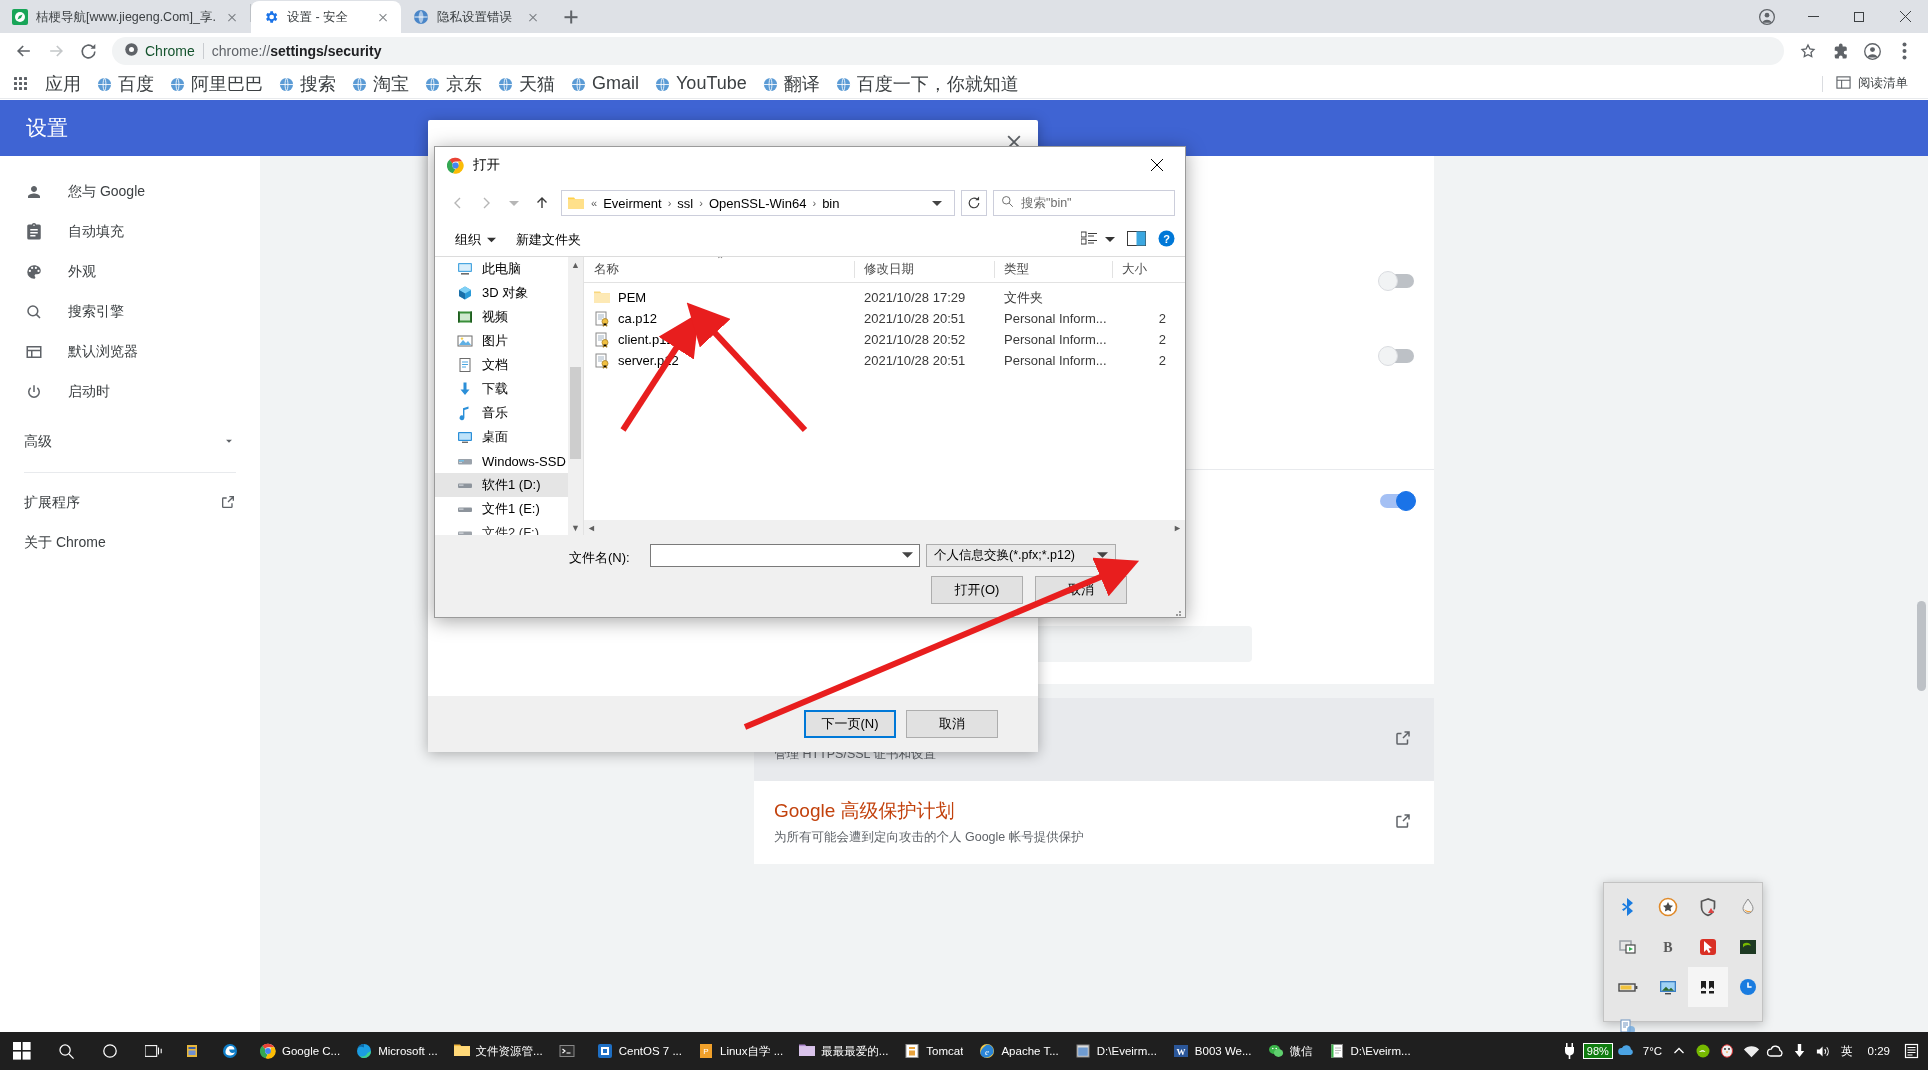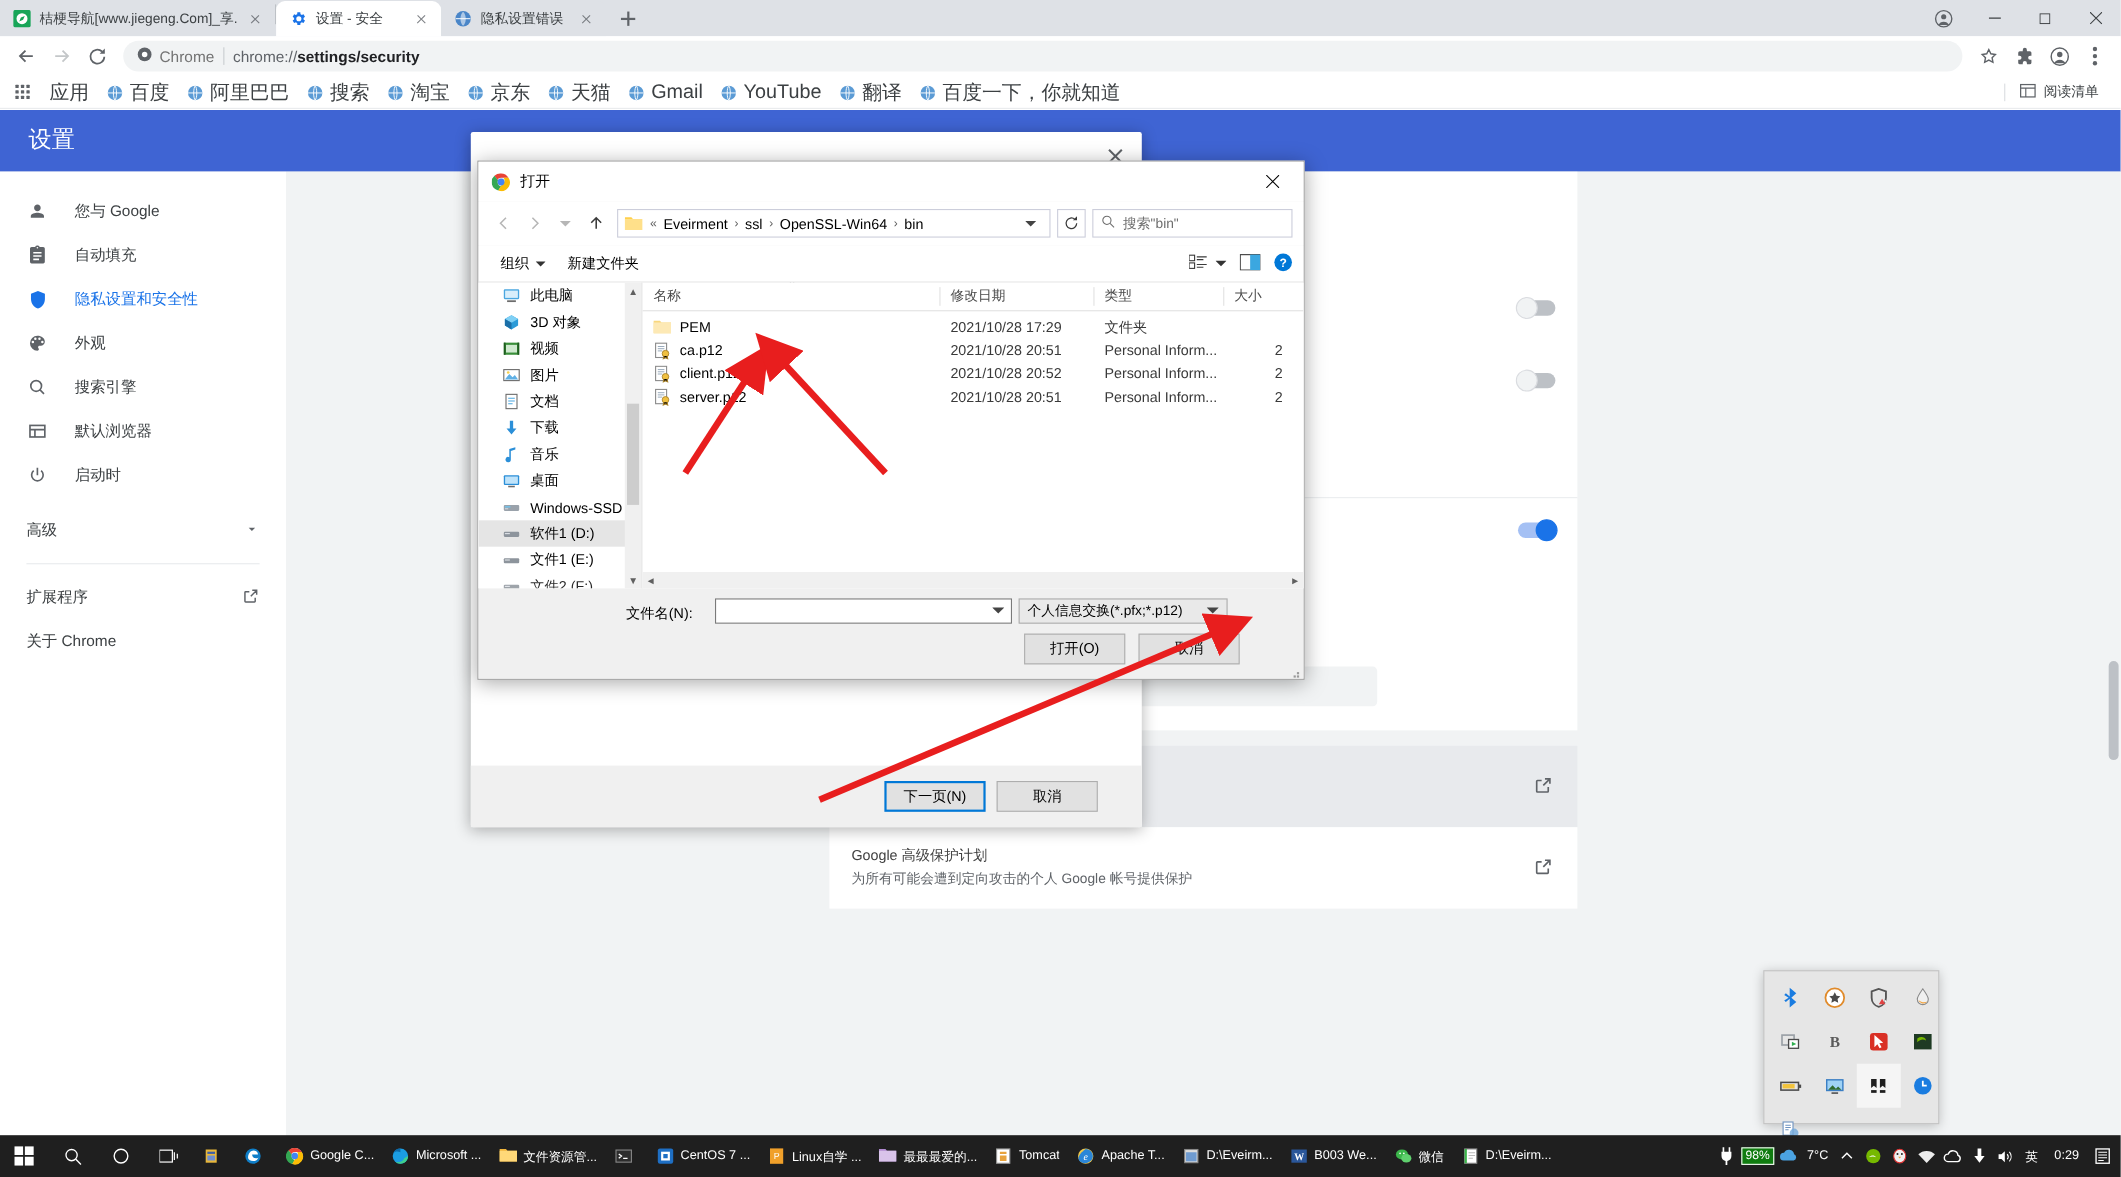--- a/index.html
+++ b/index.html
@@ -58,21 +58,21 @@
   #toolbar{
     position:absolute; top:33px; left:0; width:1928px; height:36px;
     background:#ffffff; display:flex; align-items:center; padding:0 8px;
   }
   .navbtn{ width:32px;height:32px; display:flex;align-items:center;justify-content:center;}
   #omnibox{
     flex:1 1 auto; height:28px; background:#f1f3f4; border-radius:14px;
     display:flex; align-items:center; padding:0 12px; margin:0 8px; gap:8px;
     font-size:14px; color:#202124;
   }
-  #omnibox .chip{ display:flex;align-items:center;gap:6px; color:#737373;}
+  #omnibox .chip{ display:flex;align-items:center;gap:6px; color:#14532d;}
   #omnibox .vsep{width:1px;height:16px;background:#c9ccd0;}
   #omnibox .url{color:#5f6368;}
   #omnibox .url b{color:#202124;font-weight:700;}
   .tbicon{width:32px;height:32px;display:flex;align-items:center;justify-content:center;}
 
   
   #bookmarks{
     position:absolute; top:69px; left:0; width:1928px; height:30px;
     background:#ffffff; display:flex; align-items:center; padding:0 8px;
     border-bottom:1px solid #e8eaed;
@@ -104,21 +104,21 @@
   #advanced .cv{margin-left:auto;}
   .side-div{height:1px;background:#e8eaed;margin:10px 24px;}
   .side-ext{display:flex;align-items:center;height:40px;padding:0 24px;font-size:14px;color:#3c4043;}
   .side-ext .ext{margin-left:auto;}
 
   #content{position:absolute;top:56px;left:260px;right:0;bottom:0;background:#f1f3f4;overflow:hidden;}
   #contentinner{width:680px;margin:0 auto;position:relative;}
   .card{background:#fff;}
   .row{display:flex;align-items:center;padding:16px 20px;min-height:64px;border-bottom:1px solid #e8eaed;}
   .row .txt{flex:1 1 auto;padding-right:24px;}
-  .row .title{font-size:13px;color:#404040;line-height:1.5;}
+  .row .title{font-size:19px;color:#c2410c;line-height:1.5;}
   .row .sub{font-size:12.5px;color:#5f6368;line-height:1.55;margin-top:3px;}
   .toggle{width:34px;height:14px;border-radius:7px;background:#bdc1c6;position:relative;flex:0 0 34px;}
   .toggle i{position:absolute;left:-2px;top:-3px;width:20px;height:20px;border-radius:50%;background:#f1f3f4;border:1px solid #dadce0;display:block;}
   .toggle.on{background:#a4c0f4;}
   .toggle.on i{left:16px;background:#1a73e8;border-color:#1a73e8;}
   .extlink{width:20px;height:20px;flex:0 0 20px;}
   .radiorow{display:flex;align-items:flex-start;padding:6px 20px 6px 22px;}
   .radio{width:17px;height:17px;border-radius:50%;border:2px solid #5f6368;flex:0 0 17px;margin-top:2px;}
   .radio.on{border-color:#1a73e8;}
   .radio.on:after{content:"";display:block;width:9px;height:9px;border-radius:50%;background:#1a73e8;margin:2px;}
@@ -237,28 +237,20 @@
       <span>您与 Google</span>
     </div>
     <div class="side-item">
       <span class="side-ico">
         <svg width="18" height="18" viewBox="0 0 24 24">
             <path fill="#5f6368" d="M19 2h-4.2A3 3 0 0 0 9.2 2H5a2 2 0 0 0-2 2v16a2 2 0 0 0 2 2h14a2 2 0 0 0 2-2V4a2 2 0 0 0-2-2zm-7 0a1 1 0 1 1 0 2 1 1 0 0 1 0-2zM7 8h10v2H7V8zm0 4h10v2H7v-2zm0 4h7v2H7v-2z"></path>
           </svg>
       </span>
       <span>自动填充</span>
     </div>
-    <div class="side-item sel">
-      <span class="side-ico">
-        <svg width="19" height="19" viewBox="0 0 24 24">
-            <path fill="#1a73e8" d="M12 2 4 5v6c0 5 3.4 9.7 8 11 4.6-1.3 8-6 8-11V5l-8-3z"></path>
-          </svg>
-      </span>
-      <span>隐私设置和安全性</span>
-    </div>
     <div class="side-item">
       <span class="side-ico">
         <svg width="18" height="18" viewBox="0 0 24 24">
             <path fill="#5f6368" d="M12 3a9 9 0 0 0 0 18c1 0 1.8-.8 1.8-1.8 0-.5-.2-.9-.5-1.2-.3-.3-.5-.7-.5-1.1 0-1 .8-1.8 1.8-1.8H16a5 5 0 0 0 5-5c0-3.9-4-7.1-9-7.1zM6.5 12a1.5 1.5 0 1 1 0-3 1.5 1.5 0 0 1 0 3zm3-4a1.5 1.5 0 1 1 0-3 1.5 1.5 0 0 1 0 3zm5 0a1.5 1.5 0 1 1 0-3 1.5 1.5 0 0 1 0 3zm3.5 4a1.5 1.5 0 1 1 0-3 1.5 1.5 0 0 1 0 3z"></path>
           </svg>
       </span>
       <span>外观</span>
     </div>
     <div class="side-item">
       <span class="side-ico">

